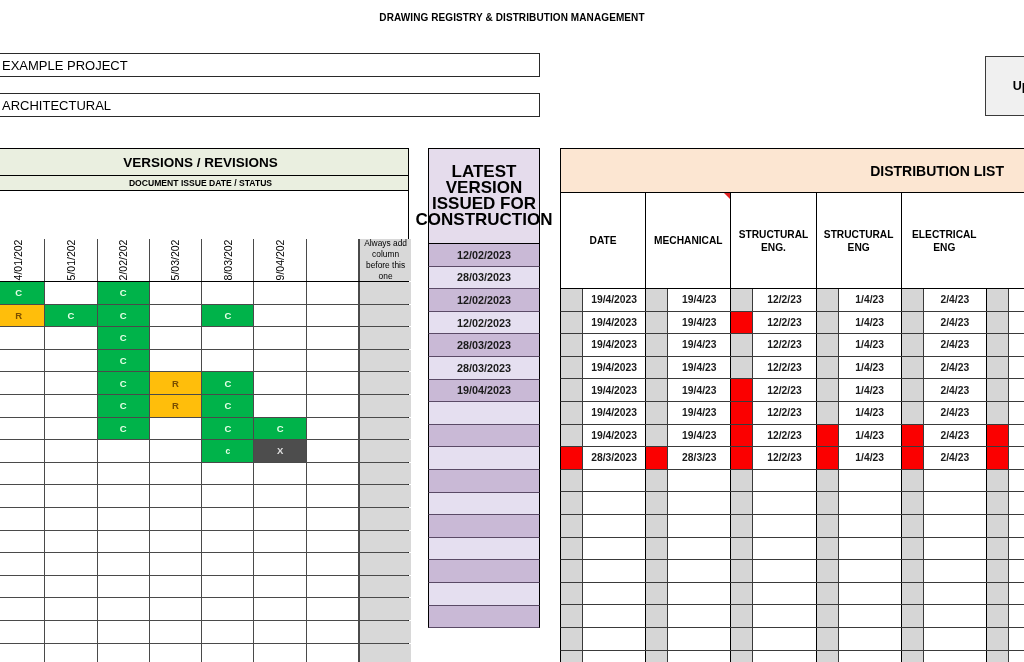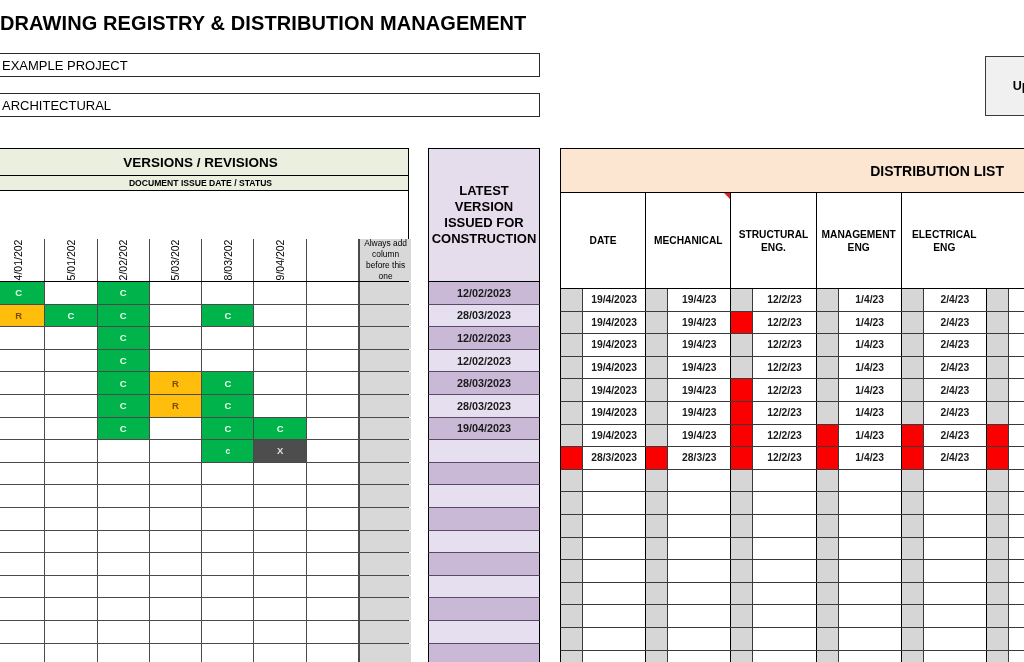--- a/index.html
+++ b/index.html
@@ -5,22 +5,22 @@
   html,body{margin:0;padding:0;}
   body{
     width:1024px;height:662px;overflow:hidden;background:#ffffff;
     font-family:"Liberation Sans",sans-serif;color:#000;
     -webkit-font-smoothing:antialiased;
   }
   .sheet{position:relative;width:1024px;height:662px;}
 
   
   .doc-title{
-    position:absolute;top:12px;left:0;width:1024px;text-align:left;
-    font-size:20px;font-weight:bold;letter-spacing:.1px;
+    position:absolute;top:12px;left:0;width:1024px;text-align:center;
+    font-size:10px;font-weight:bold;letter-spacing:.1px;
   }
 
   
   .field{
     position:absolute;left:-8px;
     border:1.6px solid #2a2a2a;background:#fff;
     display:flex;align-items:center;
     font-size:13px;padding-left:9px;box-sizing:border-box;
   }
   #f-project{top:53px;width:548px;height:24px;}
@@ -79,23 +79,23 @@
   .vcell:last-child{border-right:none;}
   .vcell.note{background:#d8d8d8;flex:0 0 52px;border-left:1.4px solid #4a4a4a;}
   .st-C{background:#00b34a;color:#e8ffe8;}
   .st-R{background:#ffbe0b;color:#7a4e00;}
   .st-X{background:#4d4d4d;color:#e0e0e0;}
   .st-c{background:#00b34a;color:#e8ffe8;font-size:8.5px;}
 
   
   #latest{left:428px;top:148px;width:112px;}
   .lvhead{
-    height:134px;border:1.6px solid #000;background:#e5dcec;
+    height:96px;border:1.6px solid #000;background:#e5dcec;
     display:flex;align-items:center;justify-content:center;text-align:center;
-    font-size:13px;font-weight:bold;line-height:16px;box-sizing:border-box;
+    font-size:17px;font-weight:bold;line-height:16px;box-sizing:border-box;
     padding:0 3px;
   }
   .lvrow{
     height:22.6px;border-left:1.6px solid #000;border-right:1.6px solid #000;
     border-bottom:1.4px solid #5a4a66;box-sizing:border-box;
     display:flex;align-items:center;justify-content:center;
     font-size:10.8px;font-weight:bold;color:#1a1a1a;
   }
   .lv-a{background:#c9b9d6;}
   .lv-b{background:#e5dff0;}
@@ -379,21 +379,21 @@
           <span>DATE</span>
         </div>
         <div class="dhcell">
           <span>MECHANICAL</span>
           <span class="cmt"></span>
         </div>
         <div class="dhcell">
           <span>STRUCTURAL ENG.</span>
         </div>
         <div class="dhcell">
-          <span>MANAGEMENT ENG</span>
+          <span>STRUCTURAL ENG</span>
         </div>
         <div class="dhcell">
           <span>ELECTRICAL ENG</span>
         </div>
       </div>
     <div id="dist-body">
         <div class="drow">
           <div class="dgrp">
             <div class="dflag fl-grey"></div>
             <div class="ddate">19/4/2023</div>

